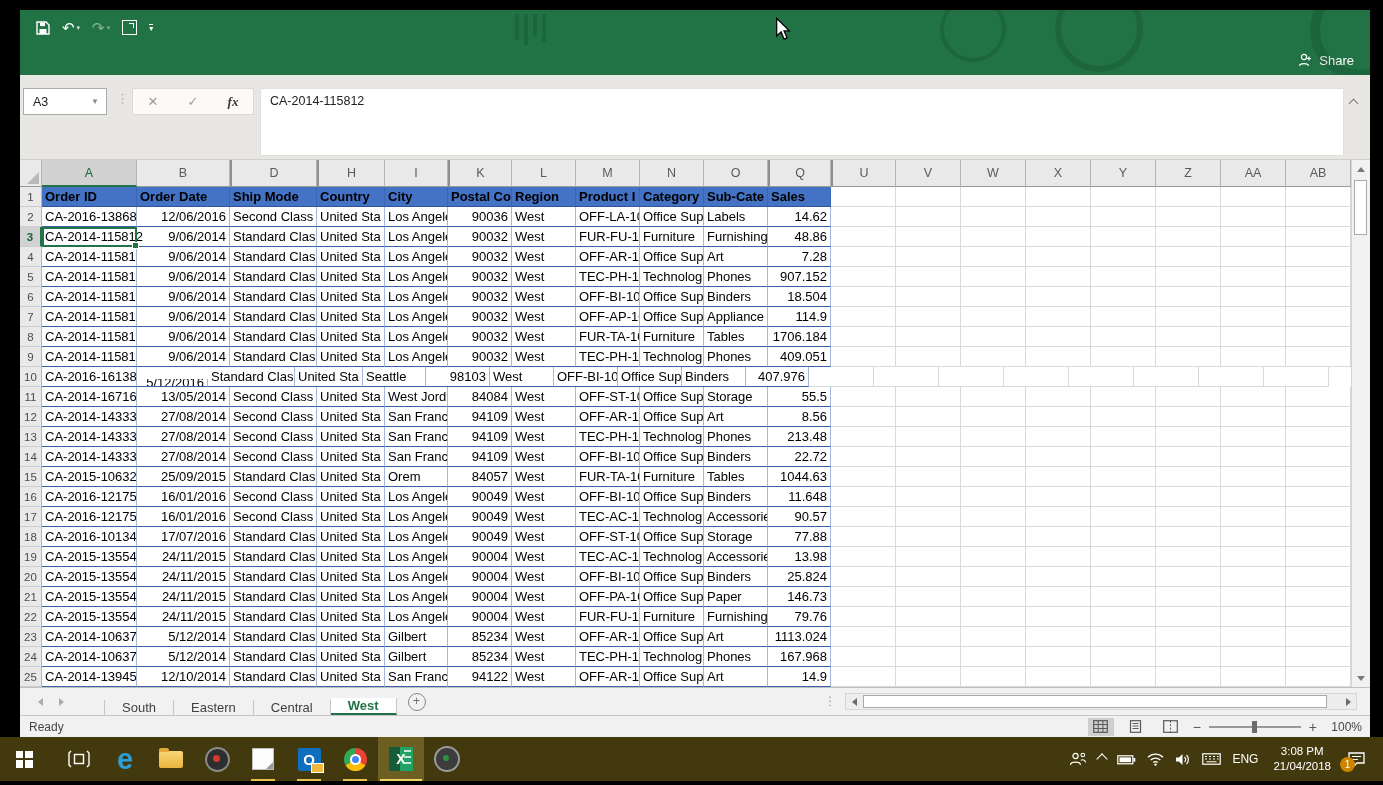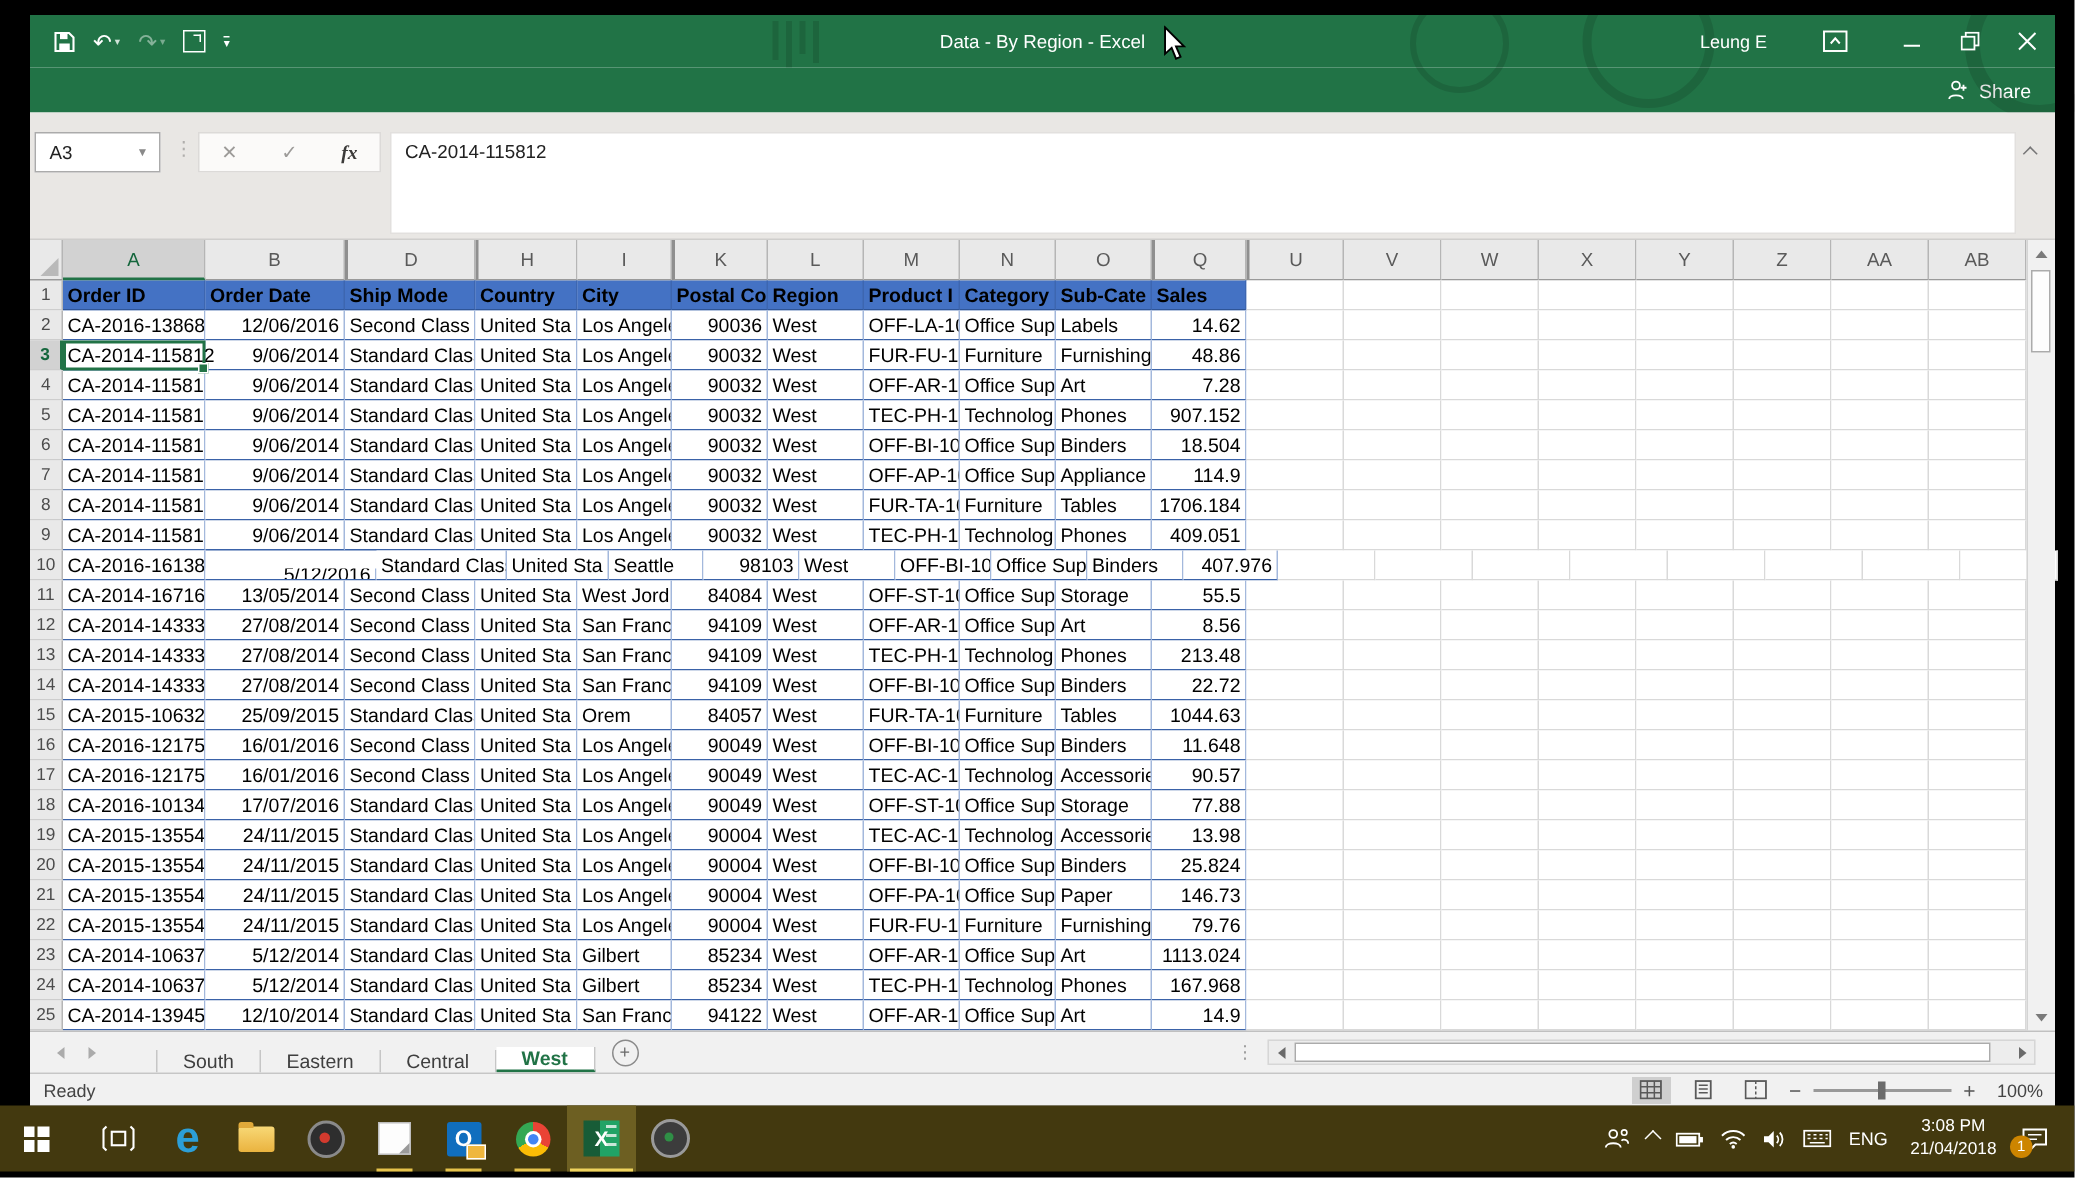--- a/index.html
+++ b/index.html
@@ -154,46 +154,20 @@
       </span>
       <span class="qbtn">↶<span class="caret">▾</span></span>
       <span class="qbtn disabled">↷<span class="caret" style="color:rgba(255,255,255,.4);">▾</span></span>
       <span class="qbtn">
           <span class="touchbox"></span>
         </span>
       <span class="qbtn">
           <span class="qat-custom">▾</span>
         </span>
     </div>
-    <div class="title-center">Data - By Region - Excel</div>
-    <div class="tb-right">
-      <span class="username">Leung E</span>
-      <span class="wctl ribbonopts">
-        <svg width="17" height="15" viewBox="0 0 17 15">
-            <rect x="1" y="1" width="15" height="13" fill="none" stroke="#fff" stroke-width="1.3"></rect>
-            <path d="M5.5 9 L8.5 5.5 L11.5 9" fill="none" stroke="#fff" stroke-width="1.3"></path>
-          </svg>
-      </span>
-      <span class="wctl">
-          <svg width="12" height="12">
-            <line x1="0" y1="8.5" x2="11" y2="8.5" stroke="#fff" stroke-width="1.3"></line>
-          </svg>
-        </span>
-      <span class="wctl">
-          <svg width="13" height="13" viewBox="0 0 13 13">
-            <rect x="3.5" y="0.8" width="8.5" height="8.5" fill="none" stroke="#fff" stroke-width="1.2"></rect>
-            <rect x="0.8" y="3.5" width="8.5" height="8.5" fill="#217346" stroke="#fff" stroke-width="1.2"></rect>
-          </svg>
-        </span>
-      <span class="wctl">
-          <svg width="13" height="13" viewBox="0 0 13 13">
-            <path d="M1 1 L12 12 M12 1 L1 12" stroke="#fff" stroke-width="1.3"></path>
-          </svg>
-        </span>
-    </div>
   </div>
 
   <div class="ribbonrow">
     <span class="share">
       <svg width="14" height="14" viewBox="0 0 14 14">
           <circle cx="6" cy="4" r="2.6" fill="none" stroke="#fff" stroke-width="1.2"></circle>
           <path d="M1.5 13 C1.5 9.8 10.5 9.8 10.5 13" fill="none" stroke="#fff" stroke-width="1.2"></path>
           <path d="M11 3.5 v4 M9 5.5 h4" stroke="#fff" stroke-width="1.2"></path>
         </svg>
       <span>Share</span>
@@ -434,21 +408,21 @@
             <div class="ecell" style="width: 65px;"></div>
             <div class="ecell" style="width: 65px;"></div>
             <div class="ecell" style="width: 65px;"></div>
             <div class="ecell" style="width: 65px;"></div>
             <div class="ecell" style="width: 65px;"></div>
             <div class="ecell" style="width: 65px;"></div>
           </div>
           <div class="grow">
             <div class="rn">10</div>
             <div class="cell" style="width: 95px;">CA-2016-161389</div>
-            <div class="cell num" style="width: 114px; margin-top: 12px;">5/12/2016</div>
+            <div class="cell num" style="width: 71px; margin-top: 12px;">5/12/2016</div>
             <div class="cell" style="width: 87px;">Standard Class</div>
             <div class="cell" style="width: 68px;">United Sta</div>
             <div class="cell" style="width: 63px;">Seattle</div>
             <div class="cell num" style="width: 64px;">98103</div>
             <div class="cell" style="width: 64px;">West</div>
             <div class="cell" style="width: 64px;">OFF-BI-10</div>
             <div class="cell" style="width: 64px;">Office Sup</div>
             <div class="cell" style="width: 64px;">Binders</div>
             <div class="cell num" style="width: 63px;">407.976</div>
             <div class="ecell" style="width: 65px;"></div>

